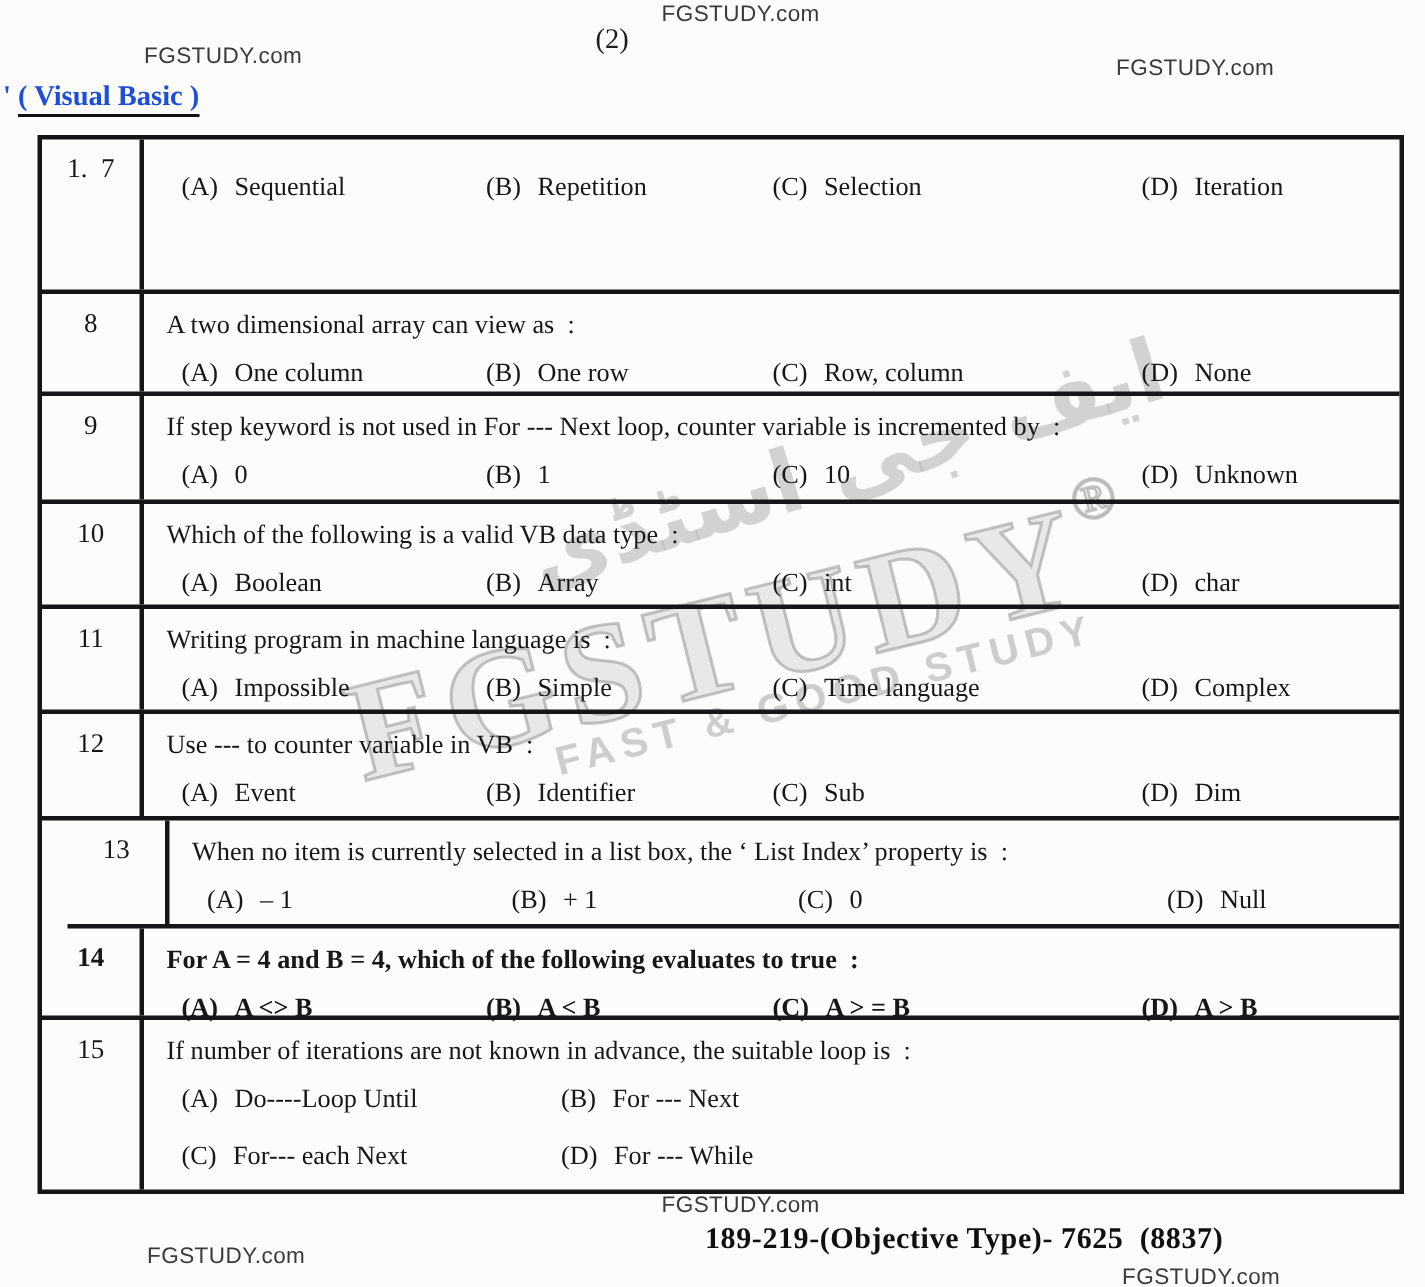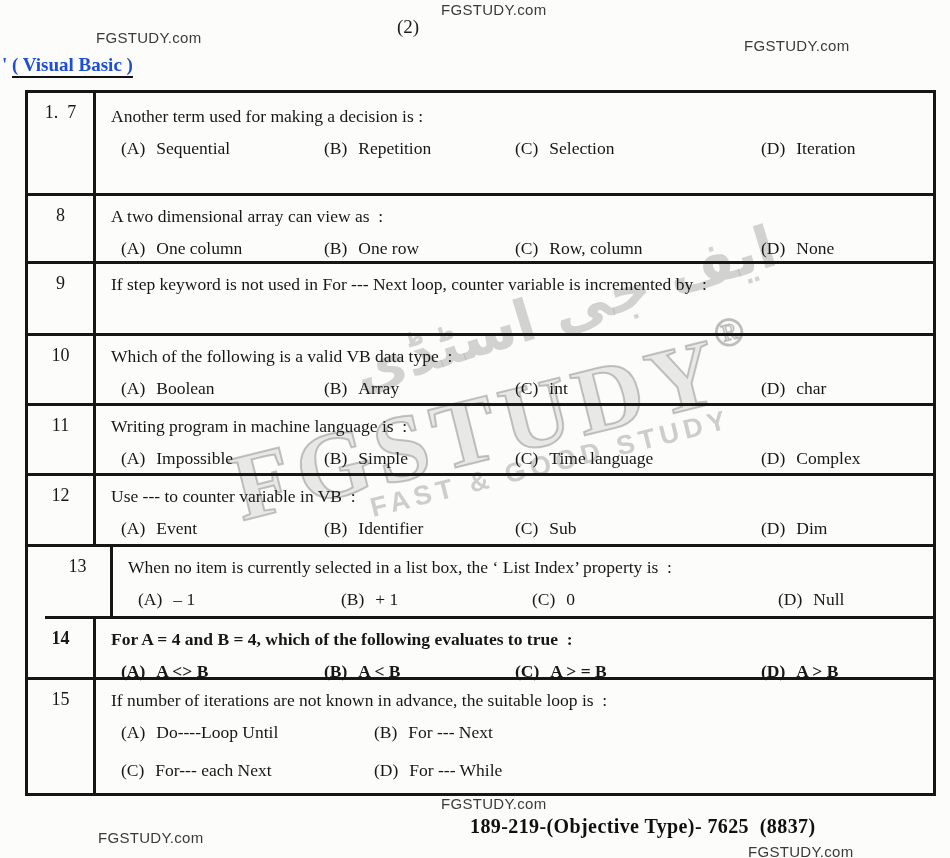--- a/index.html
+++ b/index.html
@@ -158,21 +158,20 @@
   <div class="wm-urdu">ایف جی اسٹڈی</div>
   <div class="wm-main">
     <div class="wm-brand"><span>FGSTUDY</span><span class="wm-reg">®</span></div>
     <div class="wm-tagline">FAST &amp; GOOD STUDY</div>
   </div>
 
   <div class="qtable" id="qtable">
       <div class="qrow" style="height: 103px; font-family: Liberation Serif, serif;">
         <div class="qnum">1.  7</div>
         <div class="qbody">
-          <div class="qtext">Another term used for making a decision is :</div>
           <div class="opts-line">
             <span class="opt" style="left: 10px;"><span class="opt-label">(A)</span><span class="opt-text">Sequential</span></span>
             <span class="opt" style="left: 213px;"><span class="opt-label">(B)</span><span class="opt-text">Repetition</span></span>
             <span class="opt" style="left: 404px;"><span class="opt-label">(C)</span><span class="opt-text">Selection</span></span>
             <span class="opt" style="left: 650px;"><span class="opt-label">(D)</span><span class="opt-text">Iteration</span></span>
           </div>
         </div>
       </div>
       <div class="qrow" style="height: 68px;">
         <div class="qnum">8</div>
@@ -183,20 +182,26 @@
             <span class="opt" style="left: 213px;"><span class="opt-label">(B)</span><span class="opt-text">One row</span></span>
             <span class="opt" style="left: 404px;"><span class="opt-label">(C)</span><span class="opt-text">Row, column</span></span>
             <span class="opt" style="left: 650px;"><span class="opt-label">(D)</span><span class="opt-text">None</span></span>
           </div>
         </div>
       </div>
       <div class="qrow" style="height: 72px;">
         <div class="qnum">9</div>
         <div class="qbody">
           <div class="qtext">If step keyword is not used in For --- Next loop, counter variable is incremented by  :</div>
+          <div class="opts-line">
+            <span class="opt" style="left: 10px;"><span class="opt-label">(A)</span><span class="opt-text">0</span></span>
+            <span class="opt" style="left: 213px;"><span class="opt-label">(B)</span><span class="opt-text">1</span></span>
+            <span class="opt" style="left: 404px;"><span class="opt-label">(C)</span><span class="opt-text">10</span></span>
+            <span class="opt" style="left: 650px;"><span class="opt-label">(D)</span><span class="opt-text">Unknown</span></span>
+          </div>
         </div>
       </div>
       <div class="qrow" style="height: 70px;">
         <div class="qnum">10</div>
         <div class="qbody">
           <div class="qtext">Which of the following is a valid VB data type  :</div>
           <div class="opts-line">
             <span class="opt" style="left: 10px;"><span class="opt-label">(A)</span><span class="opt-text">Boolean</span></span>
             <span class="opt" style="left: 213px;"><span class="opt-label">(B)</span><span class="opt-text">Array</span></span>
             <span class="opt" style="left: 404px;"><span class="opt-label">(C)</span><span class="opt-text">int</span></span>

